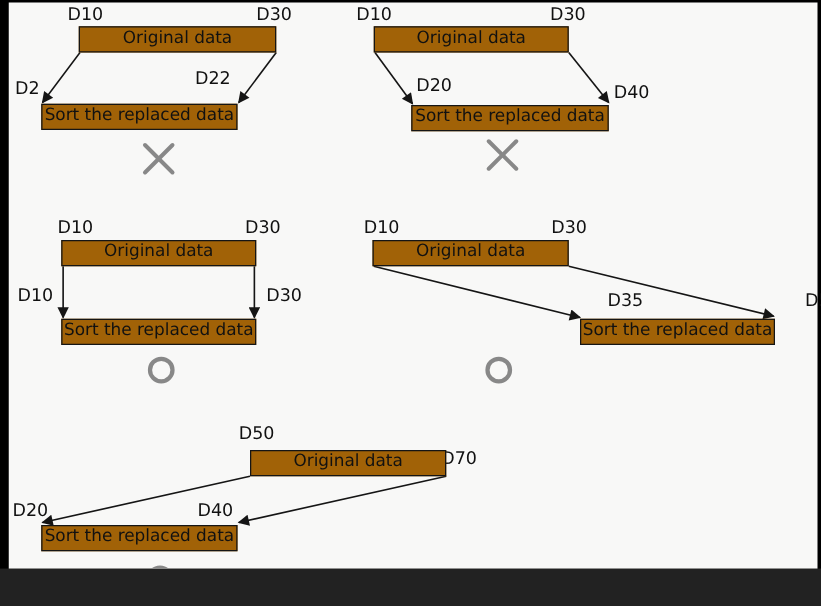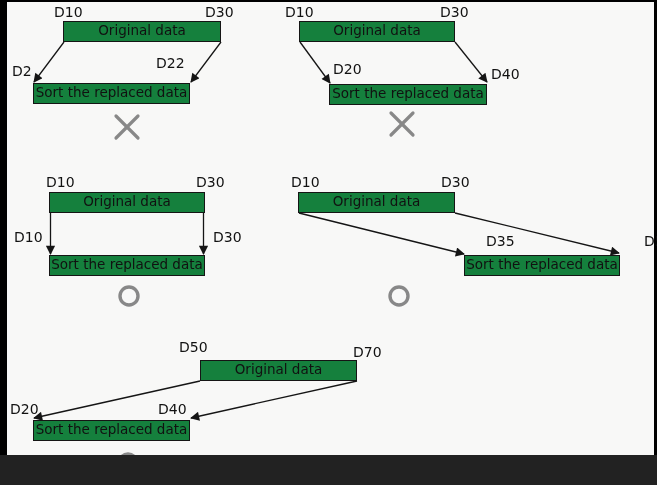--- a/index.html
+++ b/index.html
@@ -15,21 +15,21 @@
   .overlay {
     position:absolute; left:0; top:0; width:657px; height:485px;
     pointer-events:none;
   }
   .dl {
     position:absolute; font-size:14px; line-height:14px; color:#111;
     white-space:nowrap;
   }
   .box {
     position:absolute; height:21px; box-sizing:border-box;
-    border:1.5px solid #151515; background:#15803d;
+    border:1.5px solid #151515; background:#a16207;
     font-size:13.5px; line-height:17px; color:#111;
     text-align:center; white-space:nowrap;
   }
 </style>
 </head>
 <body>
 
 <div class="frame">
   <div class="canvas"></div>
 
@@ -93,19 +93,19 @@
   <span class="dl" style="left:213px;top:230px">D30</span>
   <div class="box" style="left:49px;top:255px;width:156px">Sort the replaced data</div>
 
   <span class="dl" style="left:291px;top:175px">D10</span>
   <span class="dl" style="left:441px;top:175px">D30</span>
   <div class="box" style="left:298px;top:192px;width:157px">Original data</div>
   <span class="dl" style="left:486px;top:234px">D35</span>
   <span class="dl" style="left:644px;top:234px">D55</span>
   <div class="box" style="left:464px;top:255px;width:156px">Sort the replaced data</div>
 
-  <span class="dl" style="left:179px;top:340px">D50</span>
-  <span class="dl" style="left:353px;top:345px">D70</span>
+  <span class="dl" style="left:191px;top:340px">D50</span>
+  <span class="dl" style="left:353px;top:360px">D70</span>
   <div class="box" style="left:200px;top:360px;width:157px">Original data</div>
   <span class="dl" style="left:10px;top:402px">D20</span>
   <span class="dl" style="left:158px;top:402px">D40</span>
   <div class="box" style="left:33px;top:420px;width:157px">Sort the replaced data</div>
 </div>
 
 </body></html>

